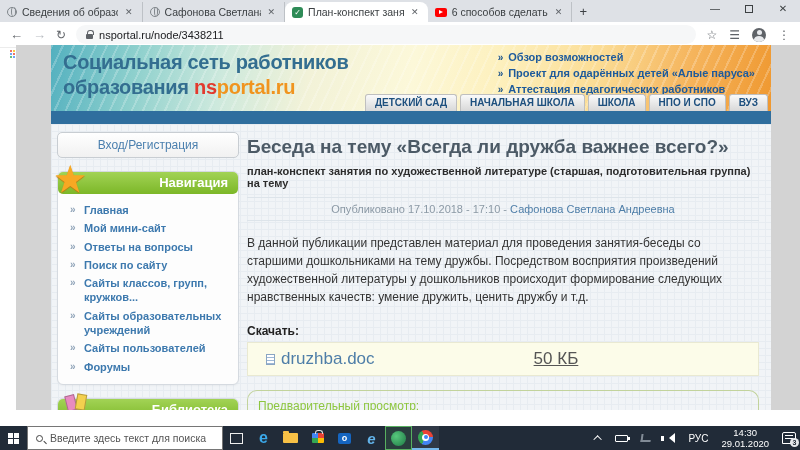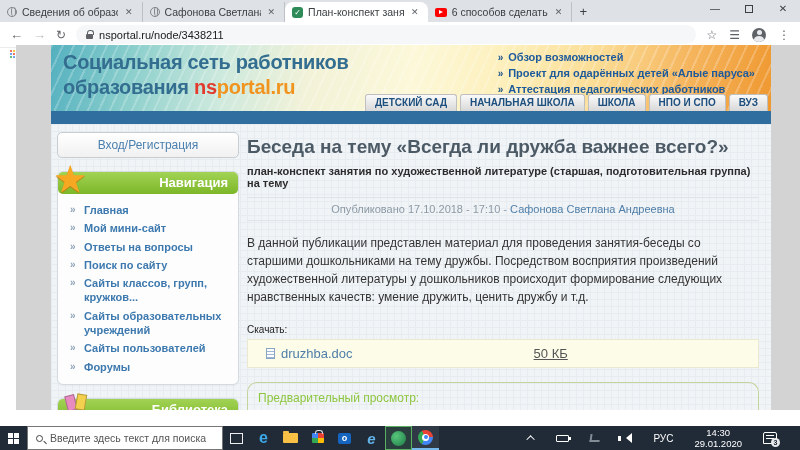--- a/index.html
+++ b/index.html
@@ -89,22 +89,22 @@
   .side-list li::before { content:"»"; position:absolute; left:0; top:2px; color:#8fa3b8; font-size:10px; }
 
   
   .main-col { flex:1; min-width:0; padding-right:4px; }
   .art-title { font-size:19px; font-weight:bold; color:#4c5a66; margin:4px 0 7px; }
   .art-subtitle { font-size:11px; font-weight:bold; color:#2c2c2c; margin-bottom:8px; }
   .hdiv { border-top:1px solid #dde4ea; margin:5px 0; }
   .published { text-align:center; font-size:11px; color:#8b99a5; }
   .published .author { color:#4e7ea8; }
   .art-desc { font-size:12px; color:#333; line-height:1.5; margin:13px 0 18px; }
-  .dl-label { font-size:10px; font-weight:normal; color:#222; margin-bottom:4px; }
-  .file-row { position:relative; background:#fcfce9; border:1px solid #e9e9d2; padding:6px 10px; font-size:13px; display:flex; align-items:center; }
+  .dl-label { font-size:12px; font-weight:bold; color:#222; margin-bottom:4px; }
+  .file-row { position:relative; background:#fcfce9; border:1px solid #e9e9d2; padding:6px 10px; font-size:17px; display:flex; align-items:center; }
   .doc-icon { width:9px; height:11px; background:repeating-linear-gradient(#fff 0 2px, #9db8d6 2px 3px); border:1px solid #8aa5c2; margin:0 6px 0 8px; flex:none; }
   .file-link { color:#4e7ea8; }
   .file-size { position:absolute; left:56%; color:#555;text-decoration:underline; }
   .preview-box { margin-top:14px; border:1px solid #c2d39c; border-bottom:none; border-radius:10px 10px 0 0; padding:8px 10px 0; }
   .preview-label { color:#8dc63f; font-size:12px; padding-bottom:6px; border-bottom:1px solid #e2e8d8; }
 
   
   .taskbar { position:absolute; left:0; top:426px; width:800px; height:24px; background:#212b38; display:flex; align-items:stretch; }
   .tbtn { width:27px; display:flex; align-items:center; justify-content:center; flex:none; }
   .winlogo { display:grid; grid-template-columns:5px 5px; grid-template-rows:5px 5px; gap:1px; }
@@ -121,21 +121,21 @@
   .folder::before { content:""; position:absolute; left:0; top:-2px; width:6px; height:2px; background:#f8c146; border-radius:1px 1px 0 0; }
   .store { width:12px; height:10px; border-radius:1px; background:conic-gradient(#ea4335 0 25%, #fbbc05 25% 50%, #34a853 50% 75%, #4285f4 75% 100%); position:relative; }
   .store::before { content:""; position:absolute; left:3px; top:-3px; width:6px; height:3px; border:1px solid #ddd; border-bottom:none; border-radius:3px 3px 0 0; }
   .outlook { width:13px; height:11px; background:#1565c0; border-radius:2px; color:#fff; font-size:9px; font-weight:bold; text-align:center; line-height:11px; }
   .greenapp { width:15px; height:15px; border-radius:50%; background:radial-gradient(circle at 35% 35%, #57c77c, #1e7a45); }
   .tbtn.hl-green { outline:1px solid #58b060; outline-offset:-1px; background:rgba(88,176,96,.15); }
   .chrome-ic { width:15px; height:15px; border-radius:50%; background:conic-gradient(from -30deg, #ea4335 0 33%, #4285f4 33% 66%, #34a853 66% 100%); position:relative; }
   .chrome-ic::before { content:""; position:absolute; left:4px; top:4px; width:7px; height:7px; border-radius:50%; background:#fff; }
   .chrome-ic::after { content:""; position:absolute; left:5.5px; top:5.5px; width:4px; height:4px; border-radius:50%; background:#4285f4; }
   .tbtn.hl-chrome { border-bottom:2px solid #76b9ed; background:rgba(255,255,255,.07); }
-  .tray { margin-left:auto; display:flex; align-items:center; gap:21px; padding-right:23px; color:#fff; }
+  .tray { margin-left:auto; display:flex; align-items:center; gap:13px; padding-right:4px; color:#fff; }
   .chev { width:6px; height:6px; border-left:1.5px solid #fff; border-top:1.5px solid #fff; transform:rotate(45deg) translateY(2px); }
   .battery { width:13px; height:7px; border:1px solid #fff; border-radius:1px; position:relative; }
   .battery::after { content:""; position:absolute; right:-3px; top:1.5px; width:2px; height:3px; background:#fff; }
   .netic { width:10px; height:8px; border-bottom:2px solid #9aa4ae; border-left:2px solid #9aa4ae; transform:skewX(-8deg); opacity:.8; }
   .spk { width:0; height:0; border:5px solid transparent; border-right:6px solid #fff; position:relative; }
   .spk::before { content:""; position:absolute; left:-8px; top:-2.5px; width:3px; height:5px; background:#fff; }
   .lang { font-size:10px; }
   .clock { text-align:center; font-size:9.5px; line-height:1.2; }
   .notif { position:relative; width:14px; height:12px; border:1.4px solid #fff; border-radius:2px 2px 2px 0; }
   .notif::before { content:""; position:absolute; left:2px; top:2px; width:8px; height:1.2px; background:#fff; box-shadow:0 3px 0 #fff; }

